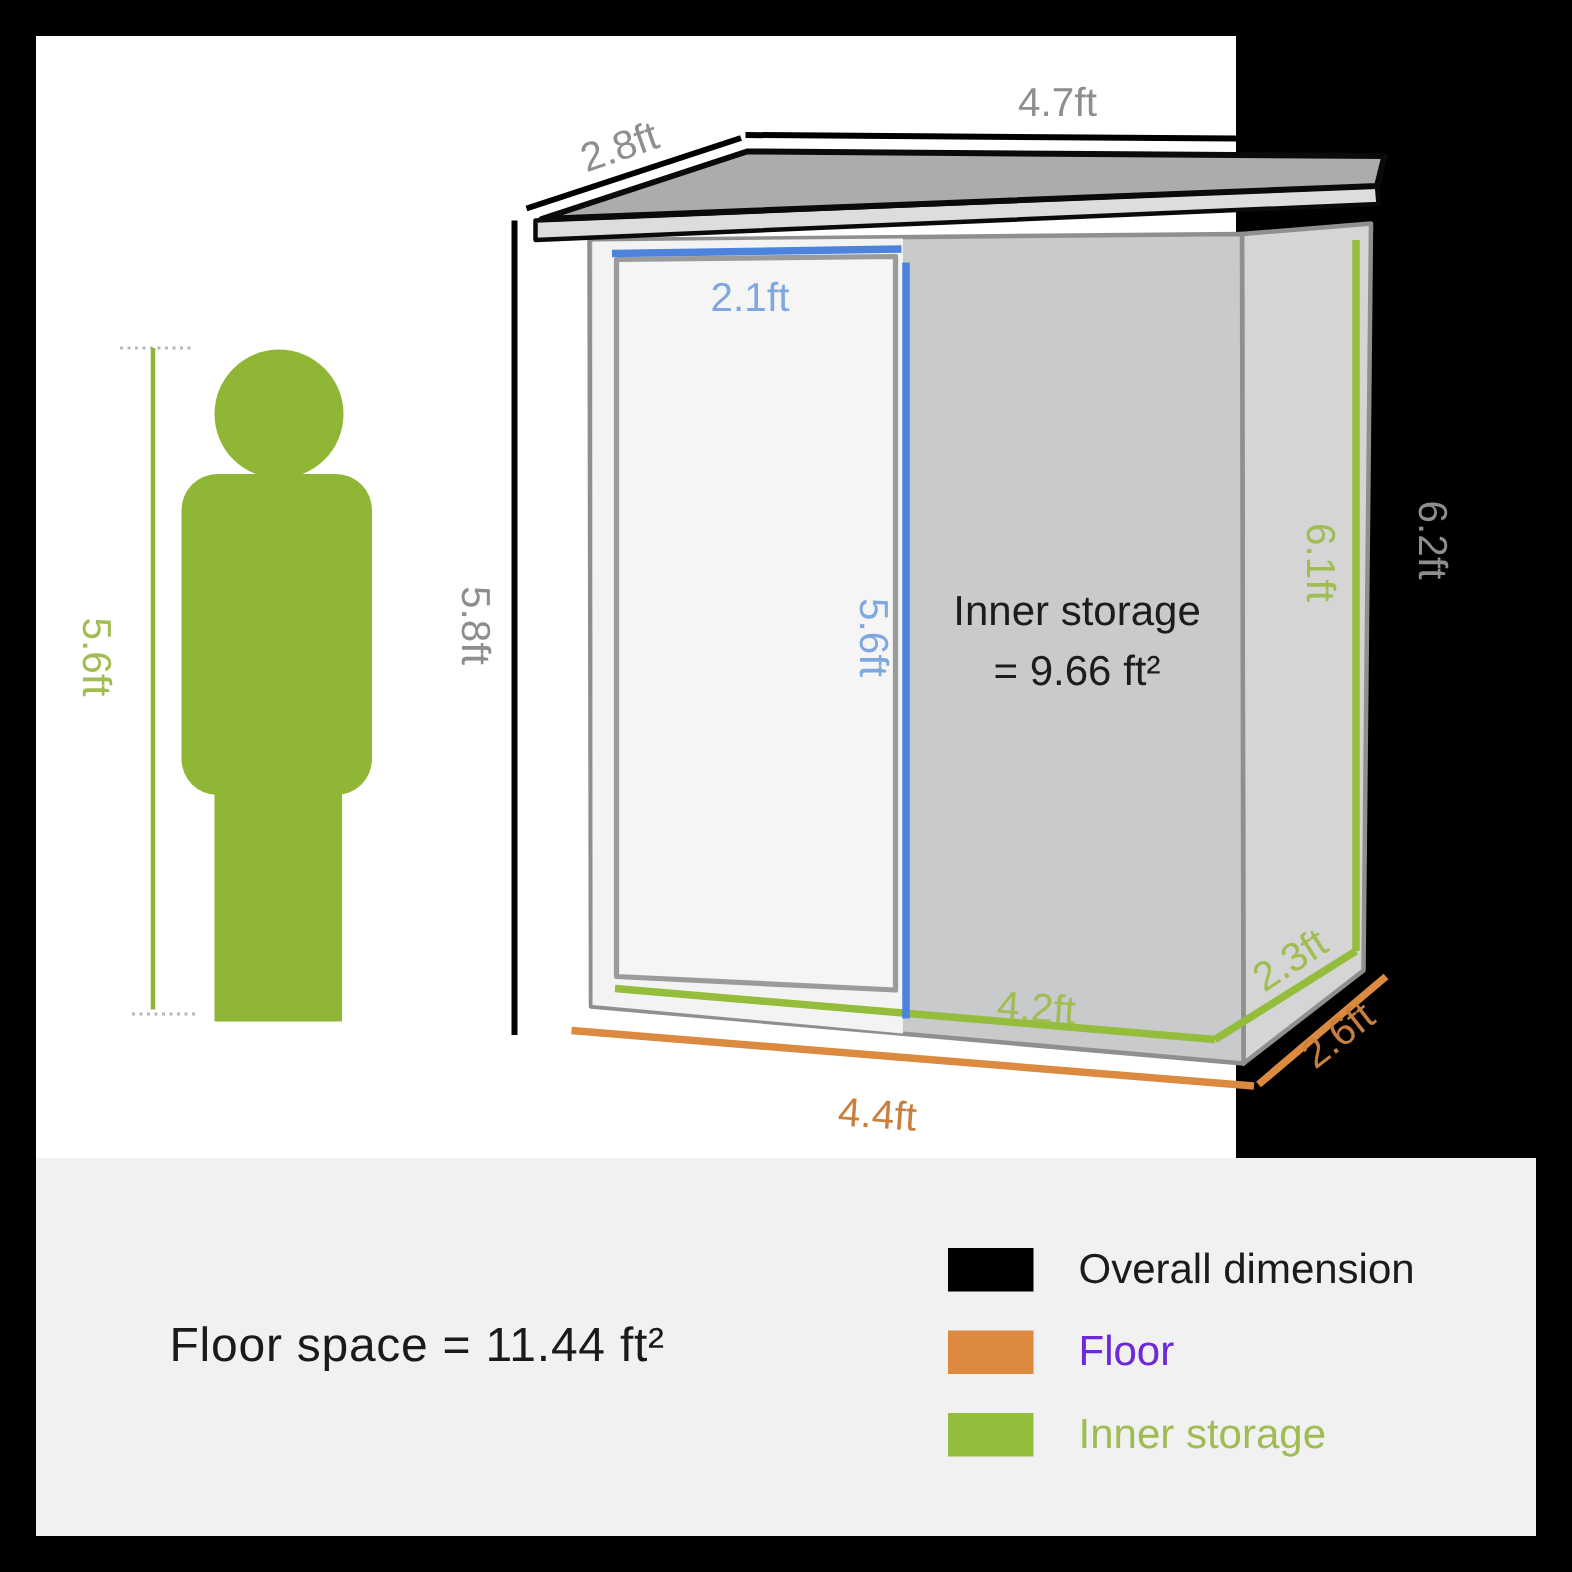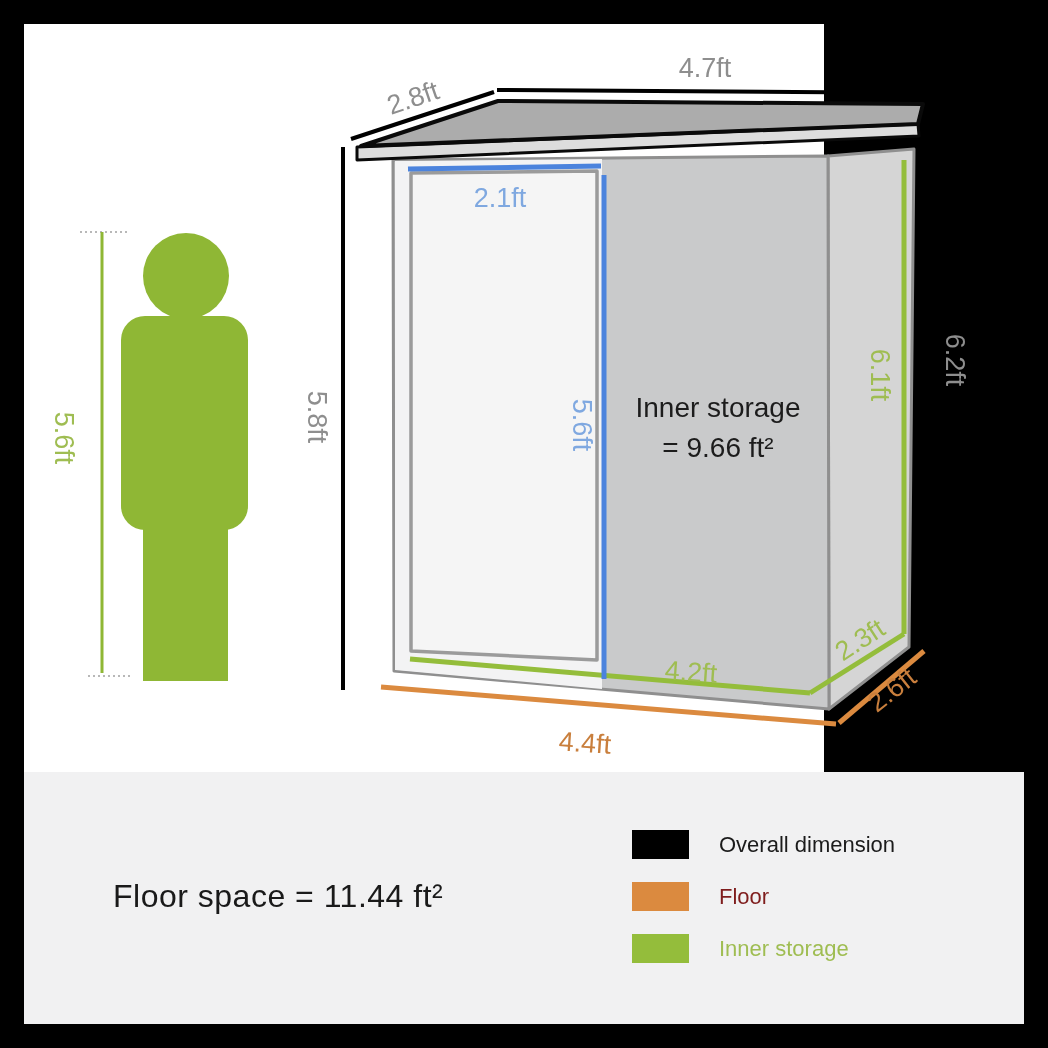--- a/index.html
+++ b/index.html
@@ -24,21 +24,21 @@
     position:absolute; left:0; top:748px; width:1000px; height:252px;
     background:#f1f1f2;
   }
   .floor-space {
     position:absolute; left:89px; top:106px;
     font-size:32px; color:#1a1a1a; letter-spacing:0.5px;
   }
   .legend { position:absolute; left:608px; top:58px; }
   .legend-row { display:flex; align-items:center; margin-bottom:23px; }
   .legend-swatch { width:57px; height:29px; margin-right:30px; flex:0 0 auto; }
-  .legend-label { font-size:22px; white-space:nowrap; }
+  .legend-label { font-size:28px; white-space:nowrap; }
 </style>
 </head>
 <body>
 
 <div class="frame">
   <div class="canvas">
 
     <svg class="diagram-svg" viewBox="24 24 1000 1000">
 
       <g>
@@ -93,21 +93,21 @@
     <div class="footer">
       <div class="floor-space">Floor space = 11.44 ft²</div>
 
       <div class="legend">
         <div class="legend-row">
           <div class="legend-swatch" style="background-color: rgb(0, 0, 0);"></div>
           <div class="legend-label" style="color: rgb(27, 27, 27);">Overall dimension</div>
         </div>
         <div class="legend-row">
           <div class="legend-swatch" style="background-color: rgb(219, 138, 63);"></div>
-          <div class="legend-label" style="color: #7f1d1d;">Floor</div>
+          <div class="legend-label" style="color: #6d28d9;">Floor</div>
         </div>
         <div class="legend-row">
           <div class="legend-swatch" style="background-color: rgb(148, 189, 59);"></div>
           <div class="legend-label" style="color: rgb(159, 189, 82);">Inner storage</div>
         </div>
       </div>
     </div>
 
   </div>
 </div>

